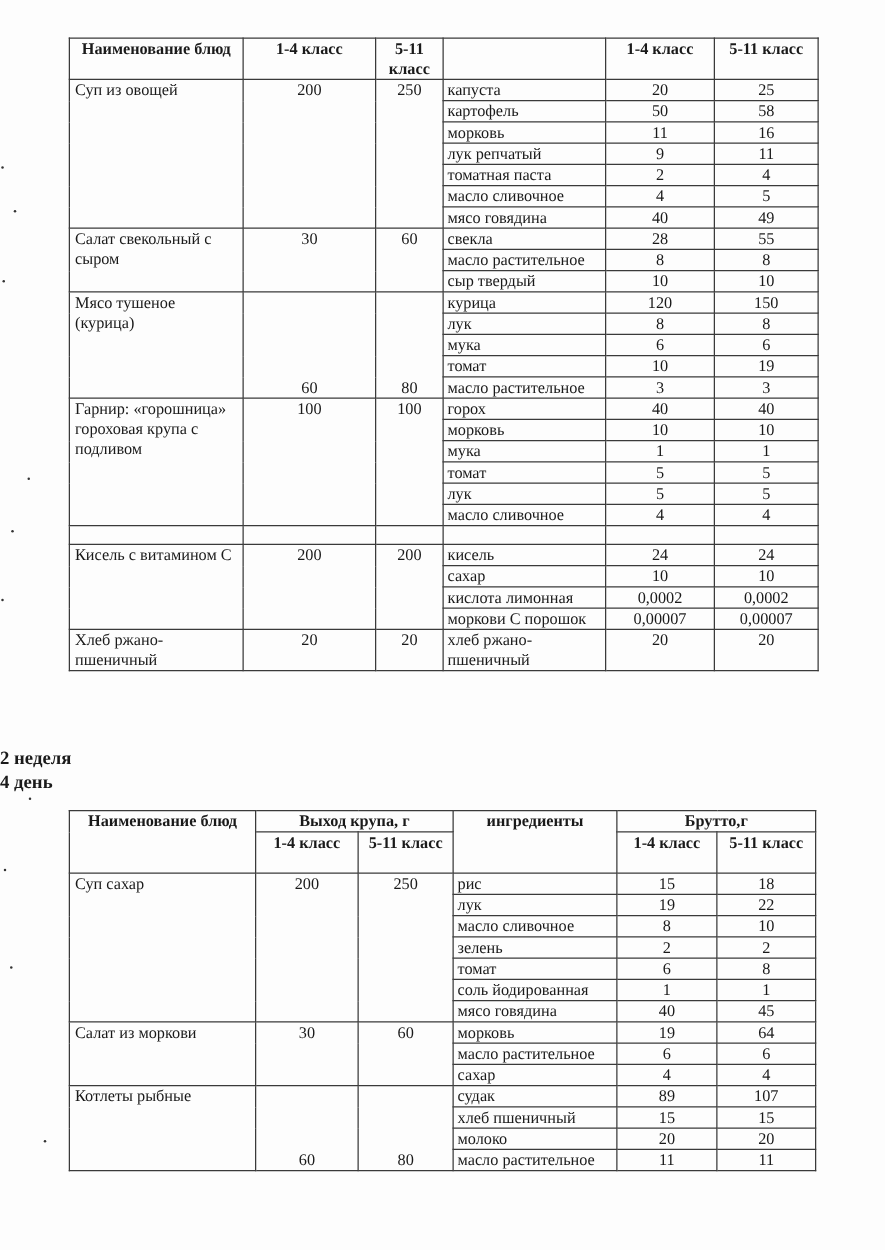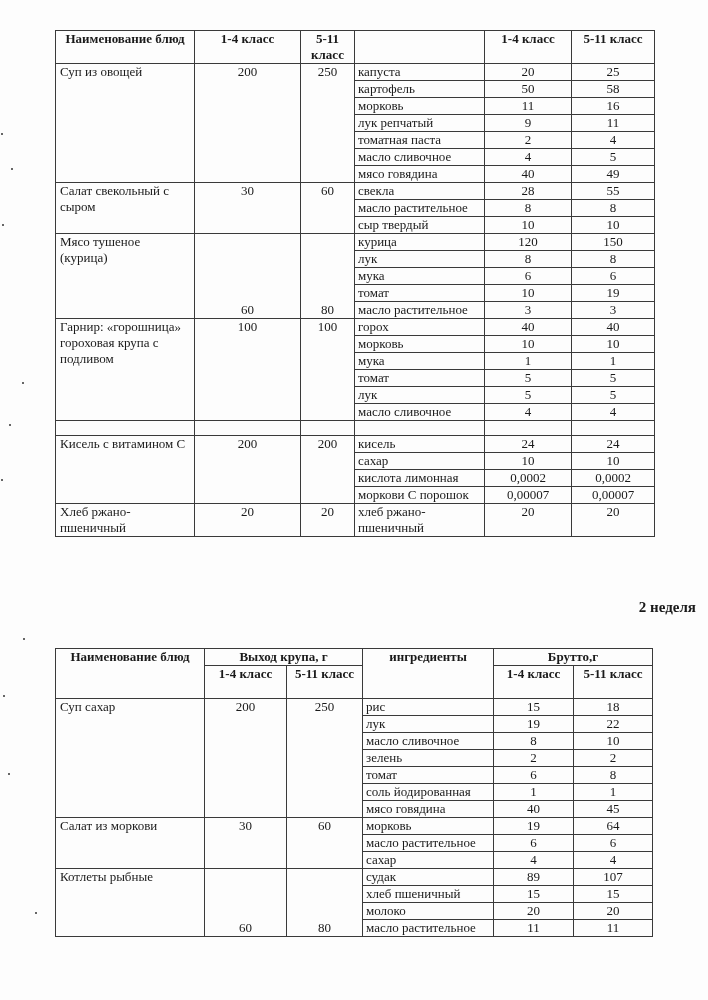--- a/index.html
+++ b/index.html
@@ -19,21 +19,21 @@
   .ing { padding:0 3px; }
   .bottom { vertical-align:bottom; }
 
   
   #t1 { left:55px; top:30px; width:599px; }
   #t1 .h td, #t1 .h th { height:30px; }
   #t1 .r td { height:16px; }
 
   
   .heading {
-    position:absolute; left:0; width:696px; text-align:right;
+    position:absolute; left:0; width:696px; text-align:left;
     font-weight:bold; font-size:15px; line-height:19px;
   }
   
   #t2 { left:55px; top:648px; width:597px; }
   #t2 .r td { height:16px; }
 
   .speck { position:absolute; width:2px; height:2px; background:#333; border-radius:1px; }
 </style>
 </head>
 <body>
@@ -211,20 +211,21 @@
           <td rowspan="1" class="c">20</td>
           <td rowspan="1" class="c">20</td>
           <td class="ing">хлеб ржано-пшеничный</td>
           <td class="c">20</td>
           <td class="c">20</td>
         </tr>
       </tbody>
   </table>
 
   <div class="heading" style="top:598px">2 неделя</div>
+  <div class="heading" style="top:617px">4 день</div>
 
   <table id="t2">
     <colgroup>
       <col style="width:149px">
         <col style="width:82px">
         <col style="width:76px">
       <col style="width:131px">
         <col style="width:80px">
         <col style="width:79px">
     </colgroup>

